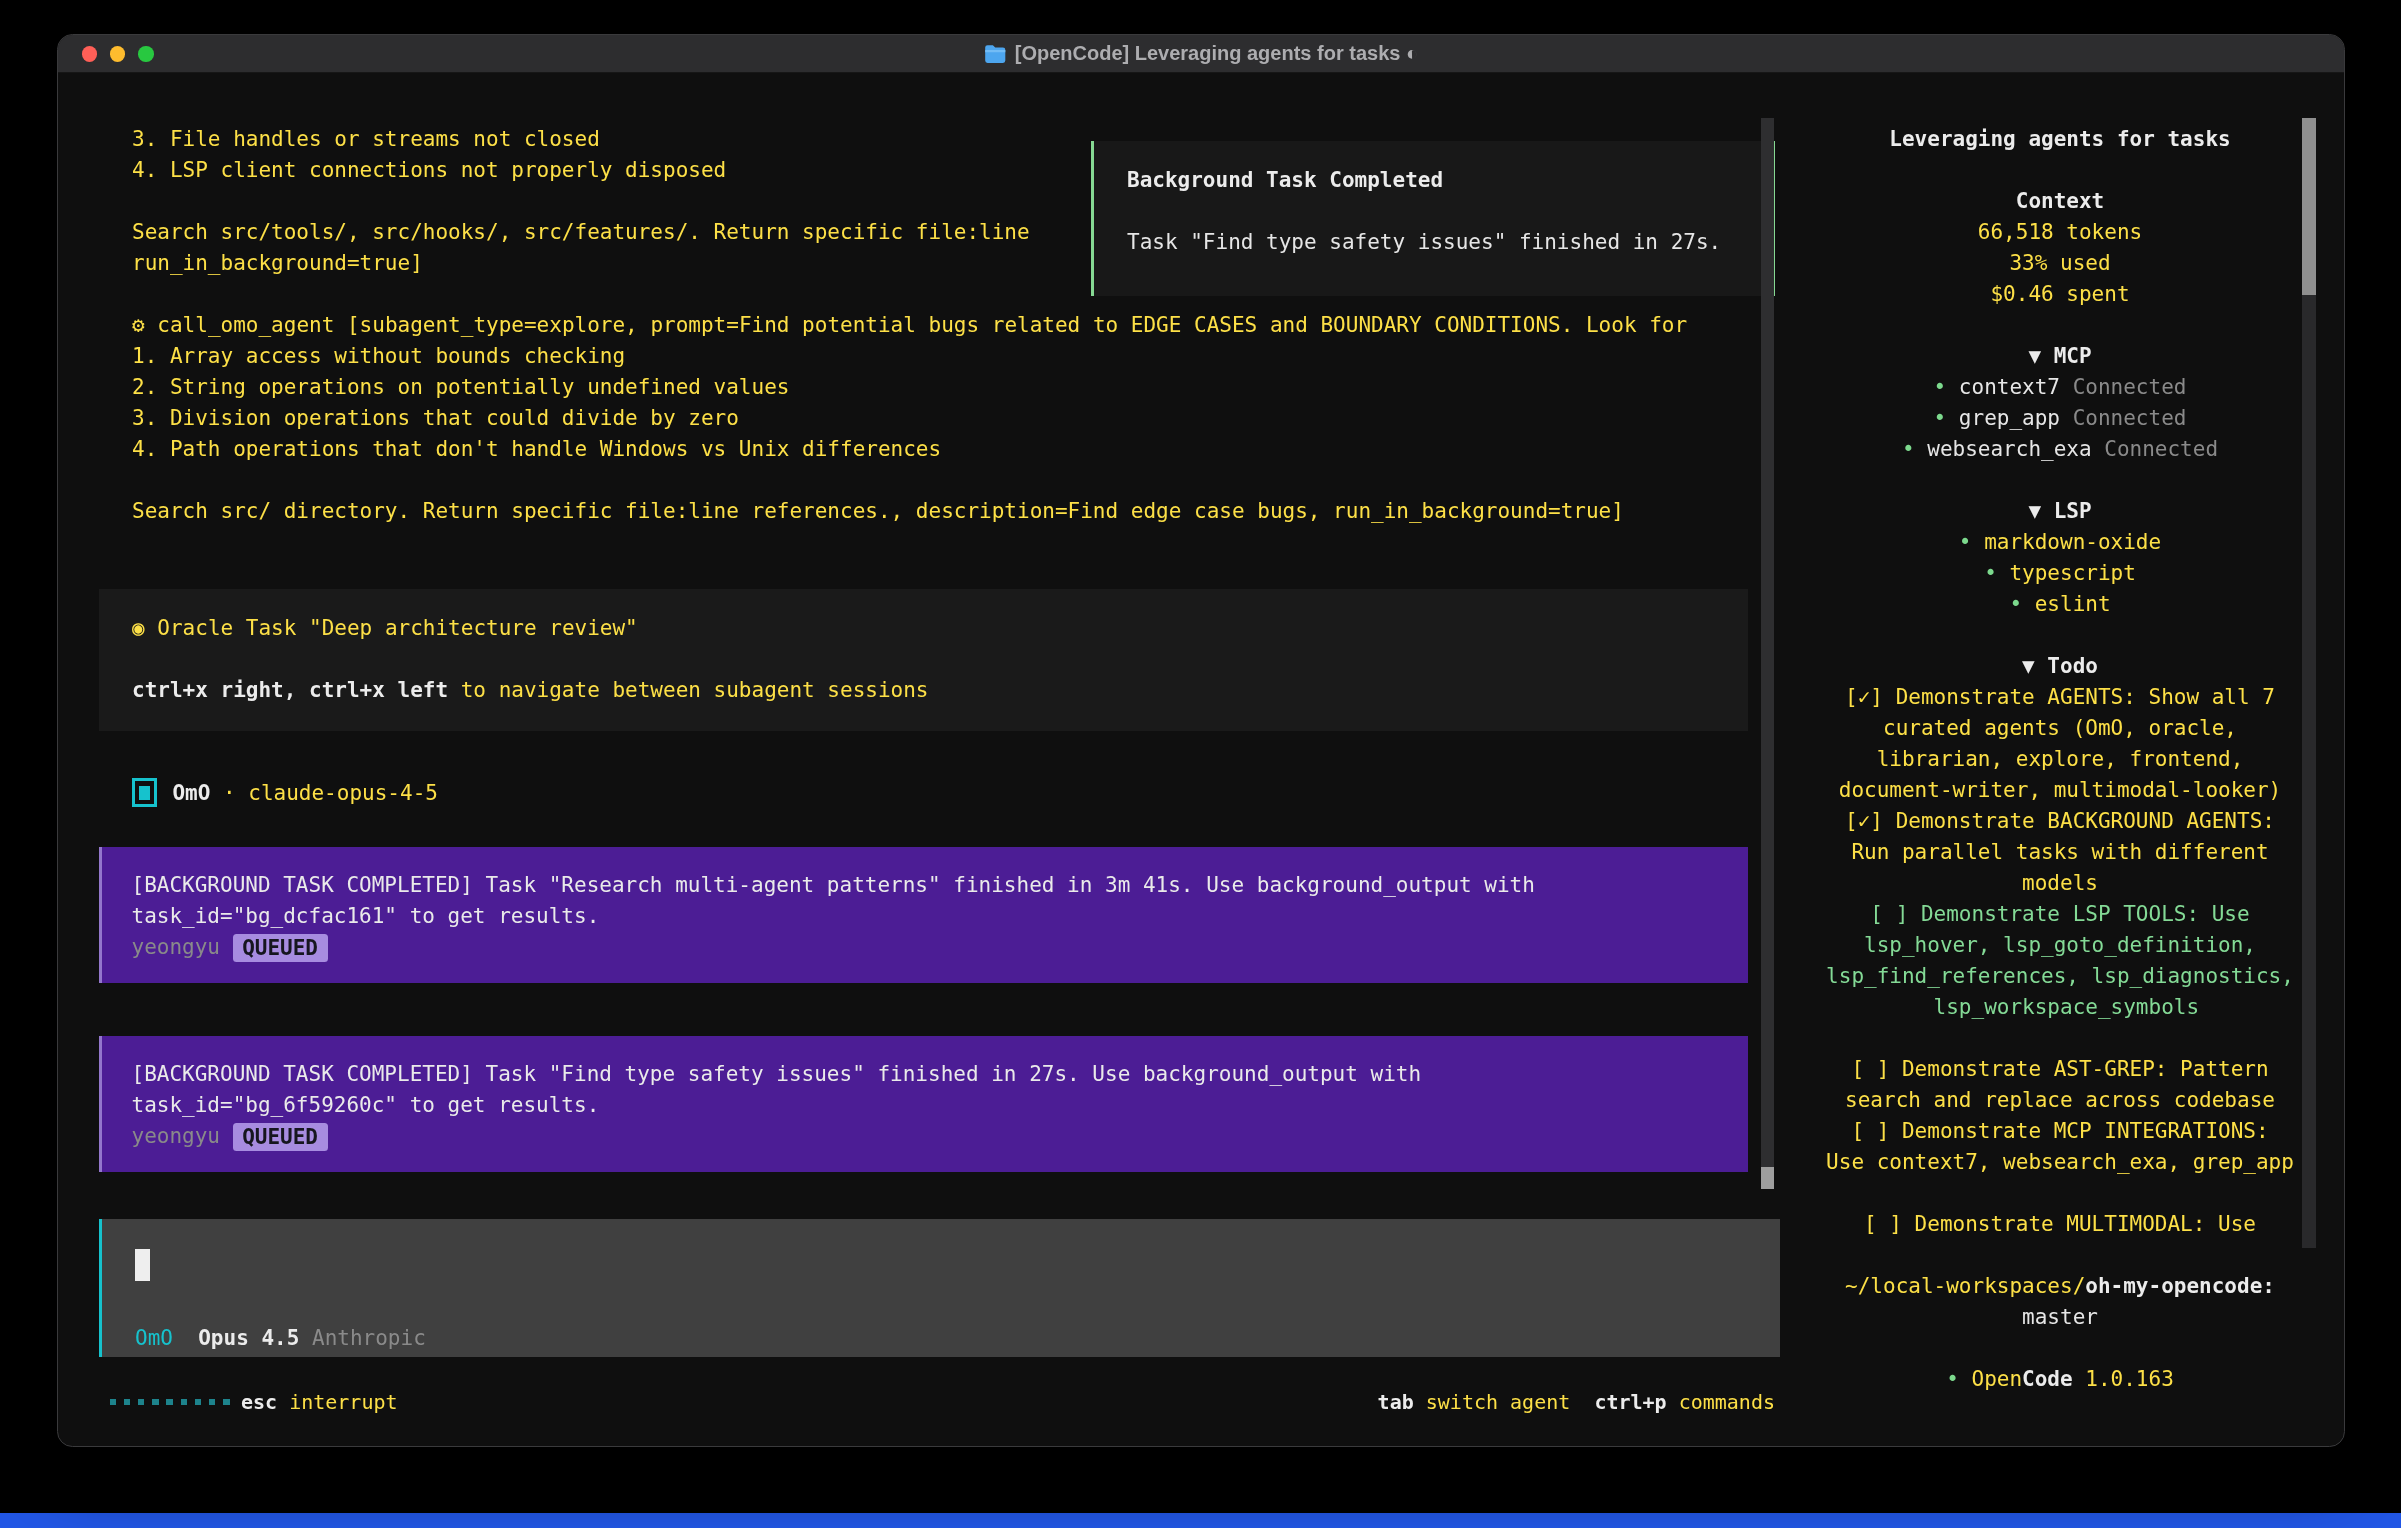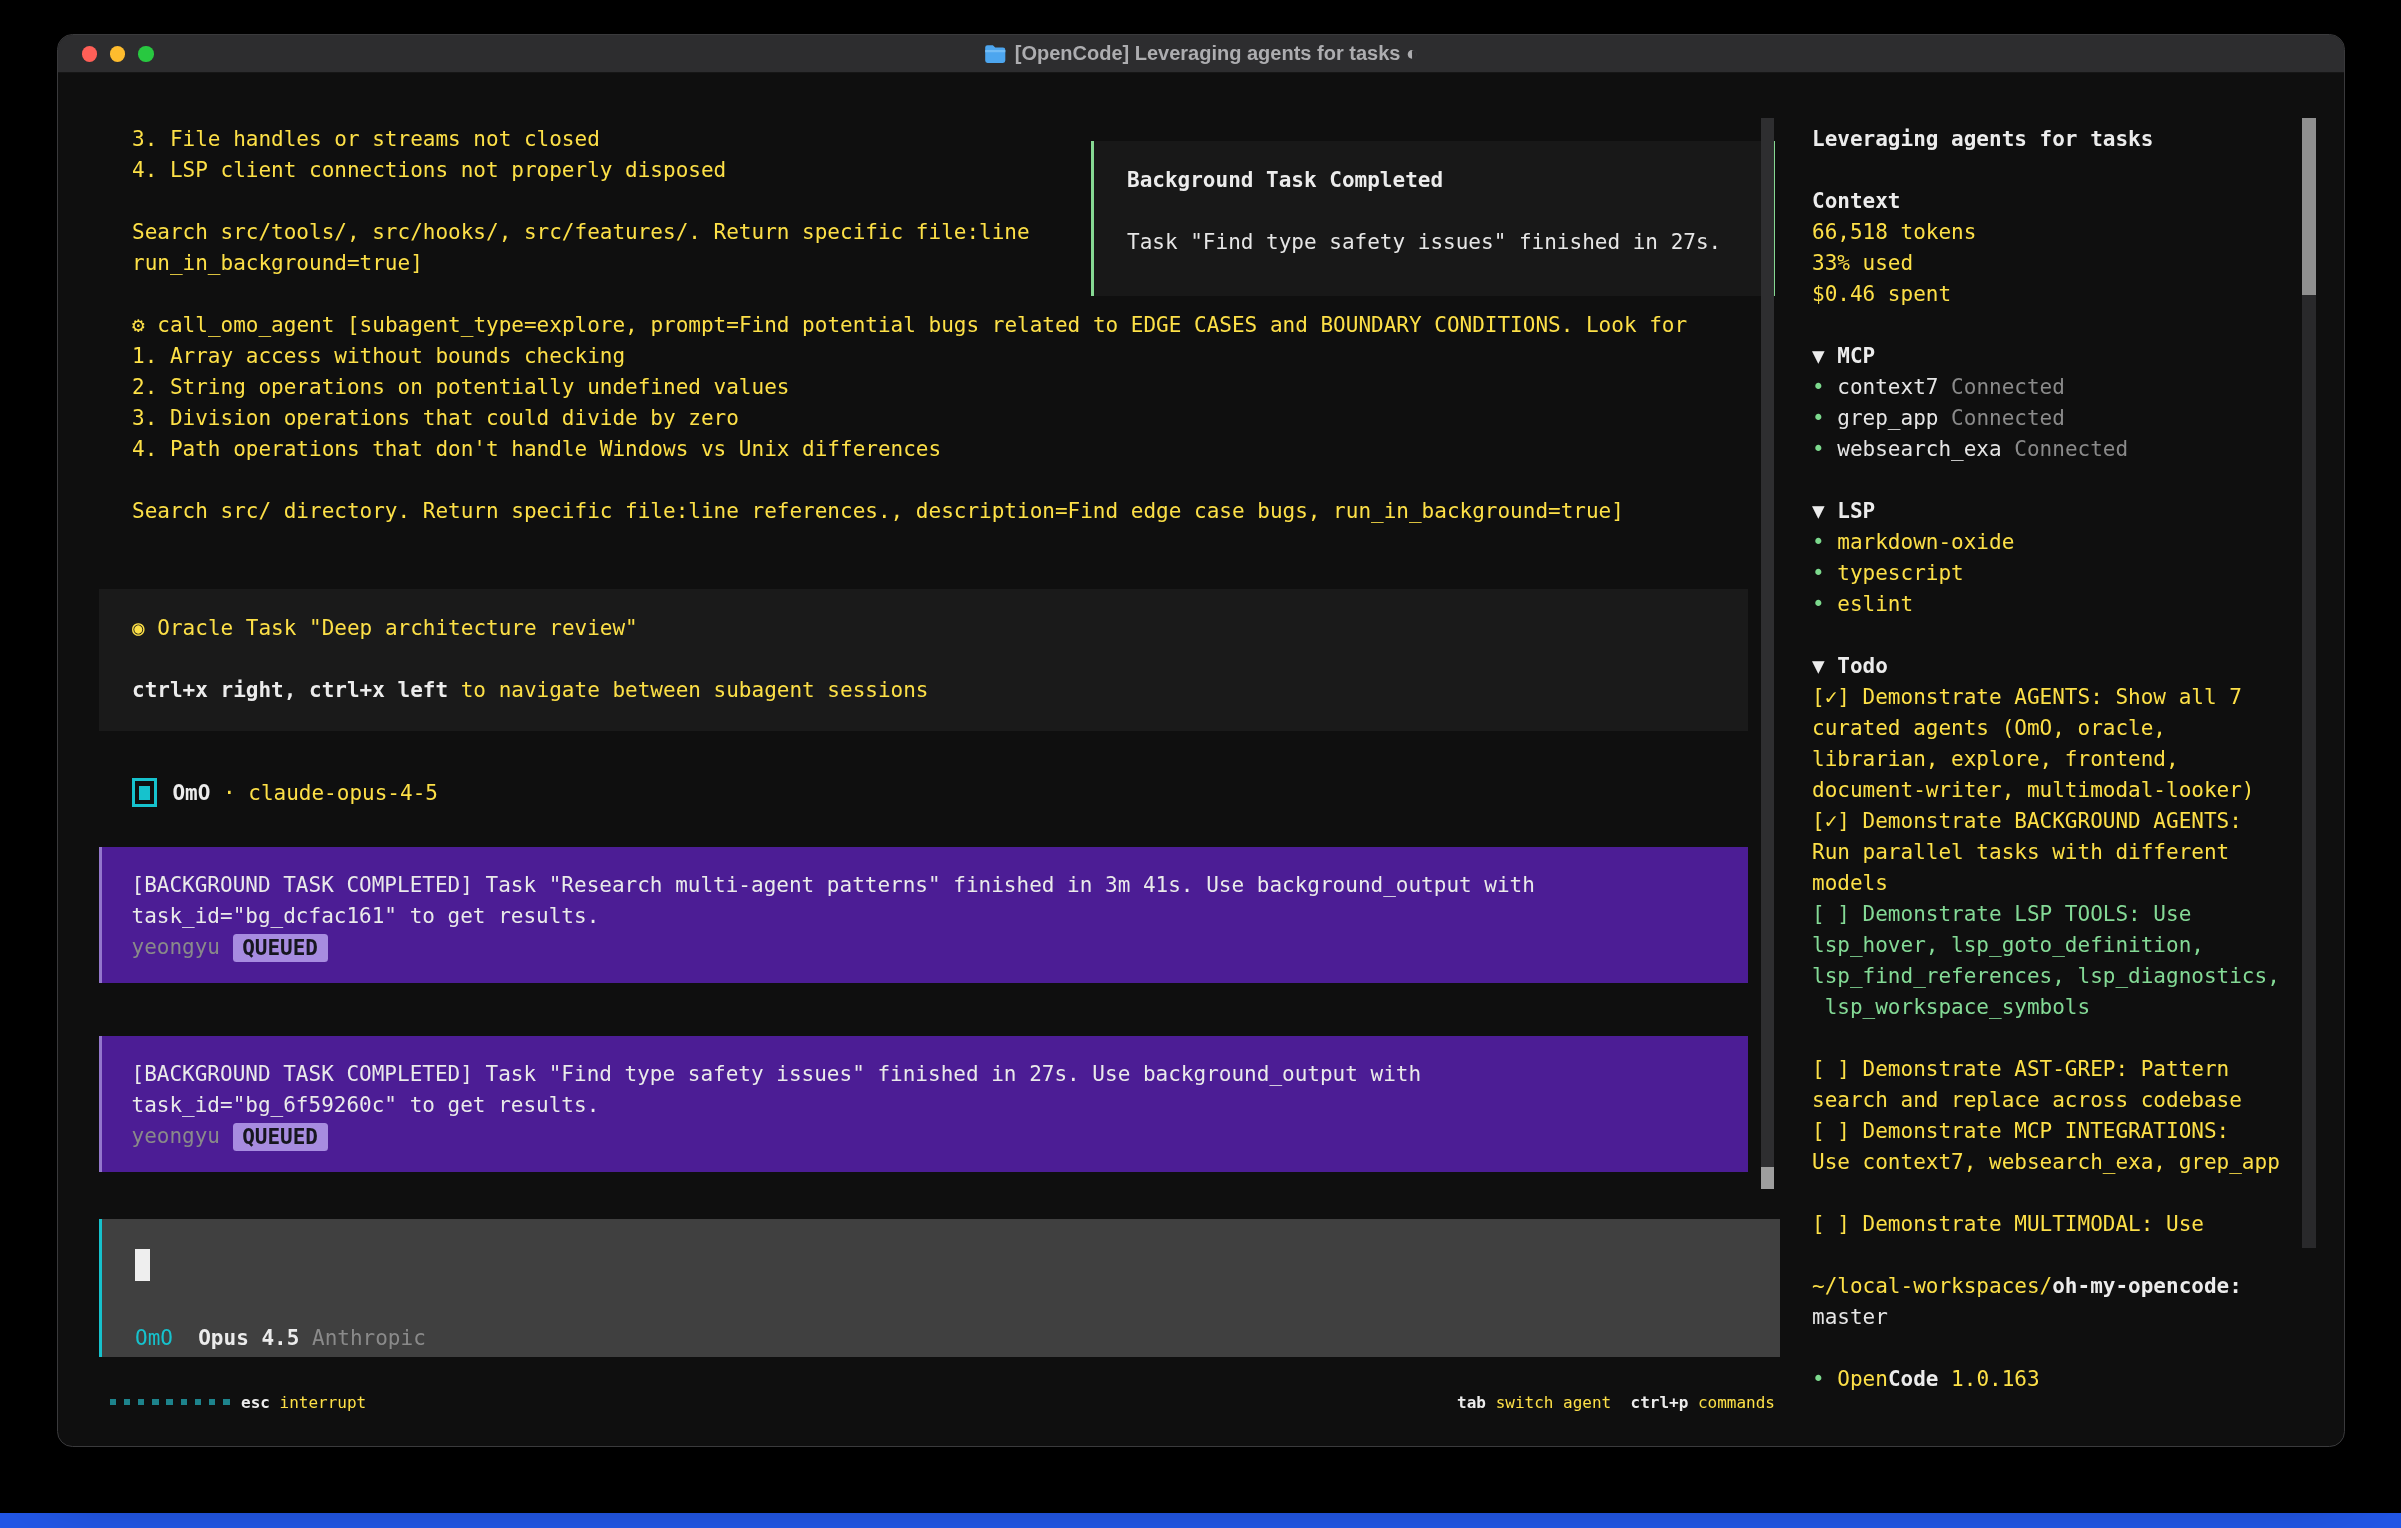--- a/index.html
+++ b/index.html
@@ -64,29 +64,29 @@
   .badge{display:inline-block;background:#a78ce0;color:#16161f;font-weight:bold;border-radius:3.5px;
          padding:0 9.5px;line-height:28px;height:28px;vertical-align:middle;}
 
   
   .input-box{position:absolute;left:41px;top:1184px;width:1681px;height:138px;background:#404040;
              border-left:3.5px solid #16c2cd;box-sizing:border-box;padding:29.5px 0 0 33px;}
   .cursor{width:15.4px;height:32px;background:#eeeeee;}
   .input-meta{margin-top:45px;font-size:21px;white-space:pre;}
 
   
-  .statusbar{position:absolute;left:41px;top:1352px;width:1676px;height:31px;font-size:16px;line-height:31px;white-space:pre;}
+  .statusbar{position:absolute;left:41px;top:1352px;width:1676px;height:31px;font-size:20px;line-height:31px;white-space:pre;}
   .dots{position:absolute;left:10.6px;top:11.8px;display:flex;gap:7.7px;}
   .dot{width:6.5px;height:6.5px;background:#1d838c;}
   .sb-left{position:absolute;left:142px;top:0;}
   .sb-right{position:absolute;right:0;top:0;text-align:left;}
 
   
   .sidebar{position:absolute;left:1754px;top:89px;width:496px;}
-  .sidebar .row{height:31px;}
+  .sidebar .row{height:31px;text-align:center;}
   .bullet-green{color:#7cd98d;}
   .scrollbar-side{position:absolute;left:2244px;top:83px;width:14px;height:1130px;background:#29292b;}
   .scrollbar-side .thumb{position:absolute;left:0;top:0;width:14px;height:177px;background:#8f8f8f;}
 </style>
 </head>
 <body>
 
 <div class="stage">
   <div class="desktop-strip"></div>
 

